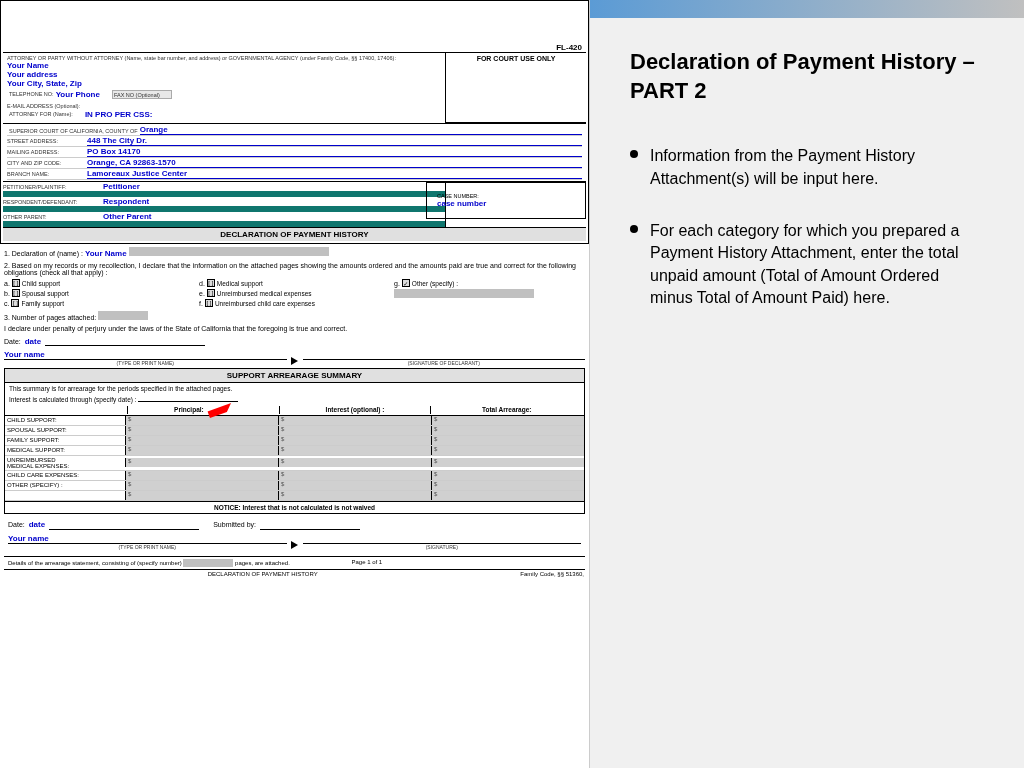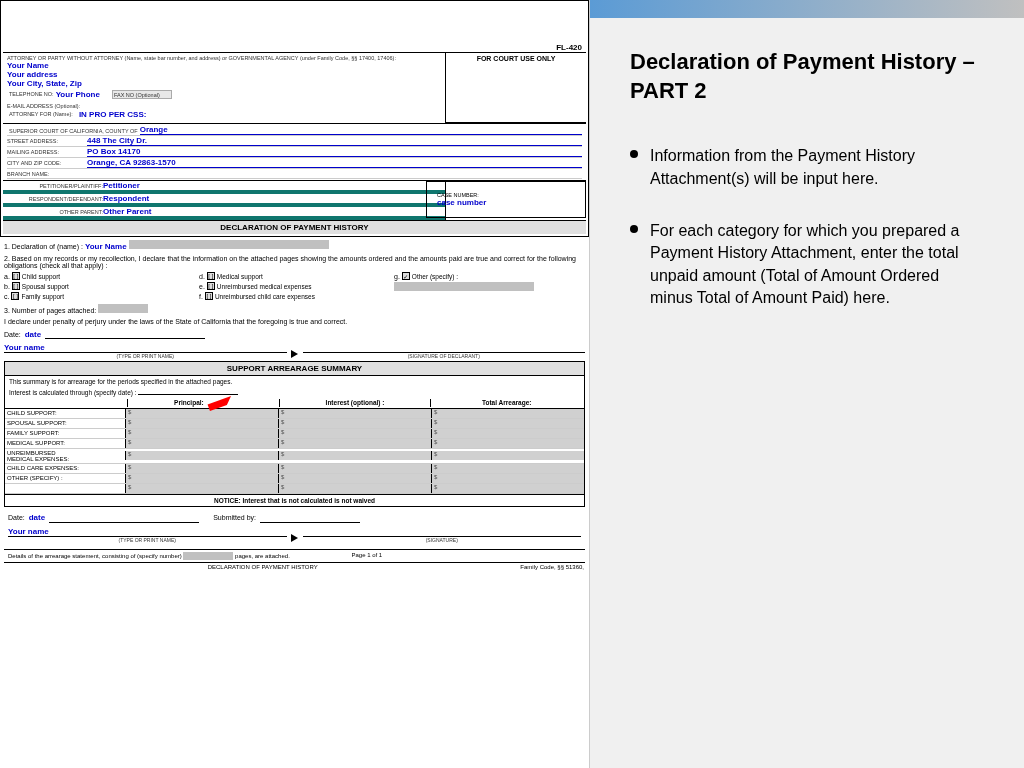--- a/index.html
+++ b/index.html
@@ -167,24 +167,23 @@
       border-bottom: 1px solid #0000cc;
       flex: 1;
     }
 
     .parties-section {
       border-top: 1px solid #000;
     }
 
     .party-row {
       display: flex;
-      border-bottom: 4px solid #0f766e;
+      border-bottom: 6px solid #0f766e;
       min-height: 10px;
       align-items: center;
-      text-align: right;
     }
 
     .party-label {
       font-size: 5.5px;
       color: #333;
       width: 100px;
       text-transform: uppercase;
     }
 
     .party-value {
@@ -385,21 +384,21 @@
         <div class="blue-text">Your address</div>
         <div class="blue-text">Your City, State, Zip</div>
         <div class="field-row" style="border: none; margin-top:2px;">
           <span class="field-label">TELEPHONE NO:</span>
           <span class="blue-text">Your Phone</span>
           <span style="margin-left:10px;">
             <span class="field-box" style="font-size:5.5px; padding:1px; color:#333;">FAX NO (Optional)</span>
           </span>
         </div>
         <div style="font-size:5.5px; color:#333; margin-top:1px;">E-MAIL ADDRESS (Optional):</div>
-        <div style="display:flex; gap:4px; margin-top:1px;">
+        <div style="display:flex; gap:10px; margin-top:1px;">
           <span class="field-label">ATTORNEY FOR (Name):</span>
           <span class="blue-text">IN PRO PER  CSS:</span>
         </div>
       </div>
       <div class="header-right">FOR COURT USE ONLY</div>
     </div>
 
     <div class="court-section">
       <div class="court-row">
         <span class="field-label">SUPERIOR COURT OF CALIFORNIA, COUNTY OF</span>
@@ -412,20 +411,21 @@
       <div class="court-row">
         <span class="court-label">MAILING ADDRESS:</span>
         <span class="court-value">PO Box 14170</span>
       </div>
       <div class="court-row">
         <span class="court-label">CITY AND ZIP CODE:</span>
         <span class="court-value">Orange, CA  92863-1570</span>
       </div>
       <div class="court-row">
         <span class="court-label">BRANCH NAME:</span>
+        <span class="court-value">Lamoreaux Justice Center</span>
       </div>
     </div>
 
     <div class="parties-section">
       <div style="display:flex;">
         <div style="flex:1; border-right:1px solid #000;">
           <div class="party-row">
             <span class="party-label">PETITIONER/PLAINTIFF:</span>
             <span class="party-value">Petitioner</span>
           </div>

